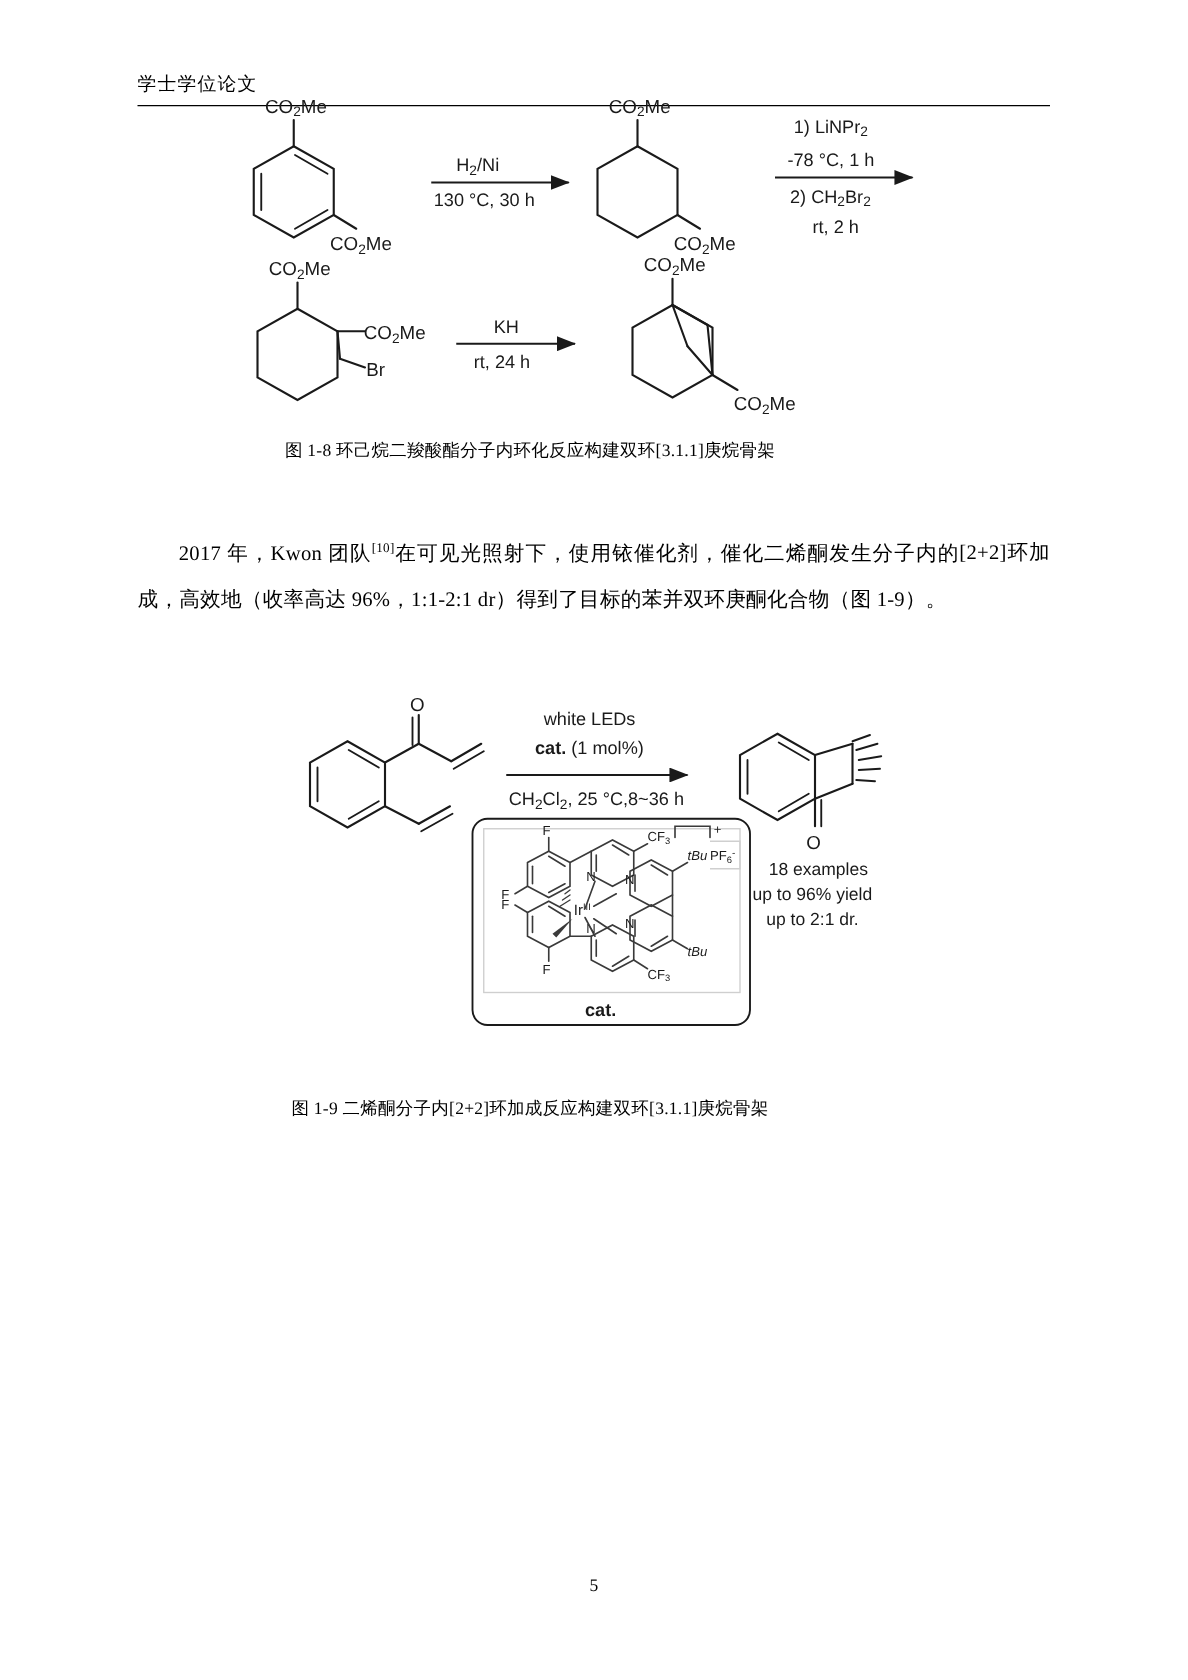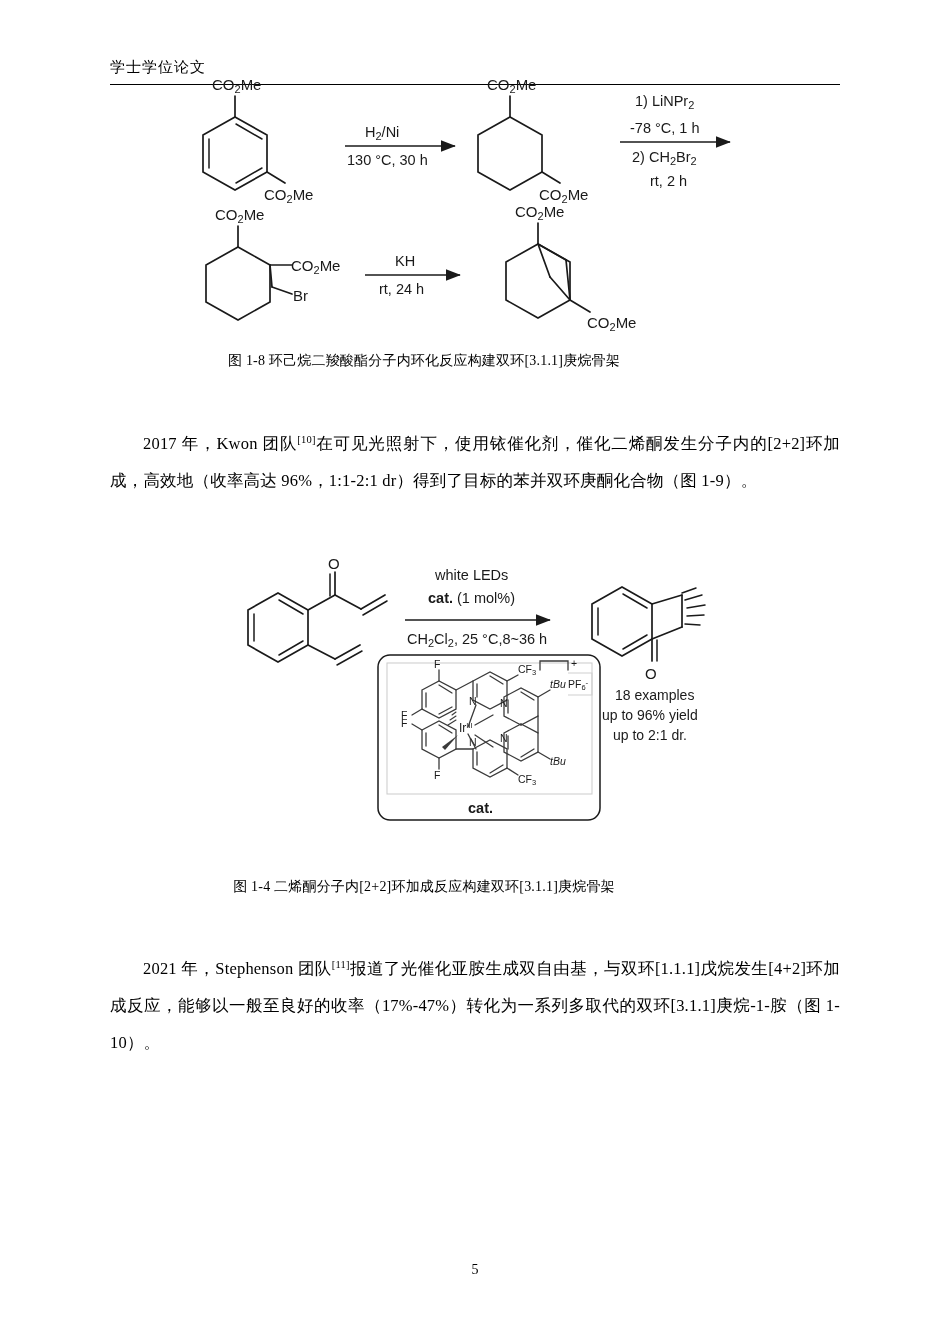--- a/index.html
+++ b/index.html
@@ -383,21 +383,18 @@
           <text class="catlbl-i" x="320" y="210">tBu</text>
           <line class="bond-cat" x1="291" y1="170" x2="291" y2="169"></line>
           <line class="bond-cat" x1="308" y1="161" x2="308" y2="178"></line>
         </g>
 
         <text class="cond-b" x="238" y="258">cat.</text>
       </g>
     </svg>
   </div>
 
-  <div class="caption" style="top:878px;">图 1-4 二烯酮分子内[2+2]环加成反应构建双环[3.1.1]庚烷骨架</div>
-
-  <div class="para" style="left:110px; top:945px; width:730px;">
-    <span class="indent"></span><span>2021 年，Stephenson 团队<sup>[11]</sup>报道了光催化亚胺生成双自由基，与双环[1.1.1]戊烷发生</span><span>[4+2]环加成反应，能够以一般至良好的收率（17%-47%）转化为一系列多取代的双环</span><span>[3.1.1]庚烷-1-胺（图 1-10）。</span>
-  </div>
+  <div class="caption" style="top:878px;">图 1-9 二烯酮分子内[2+2]环加成反应构建双环[3.1.1]庚烷骨架</div>
+
 
   <div class="page-number">5</div>
 
 </div>
 
 </body></html>

